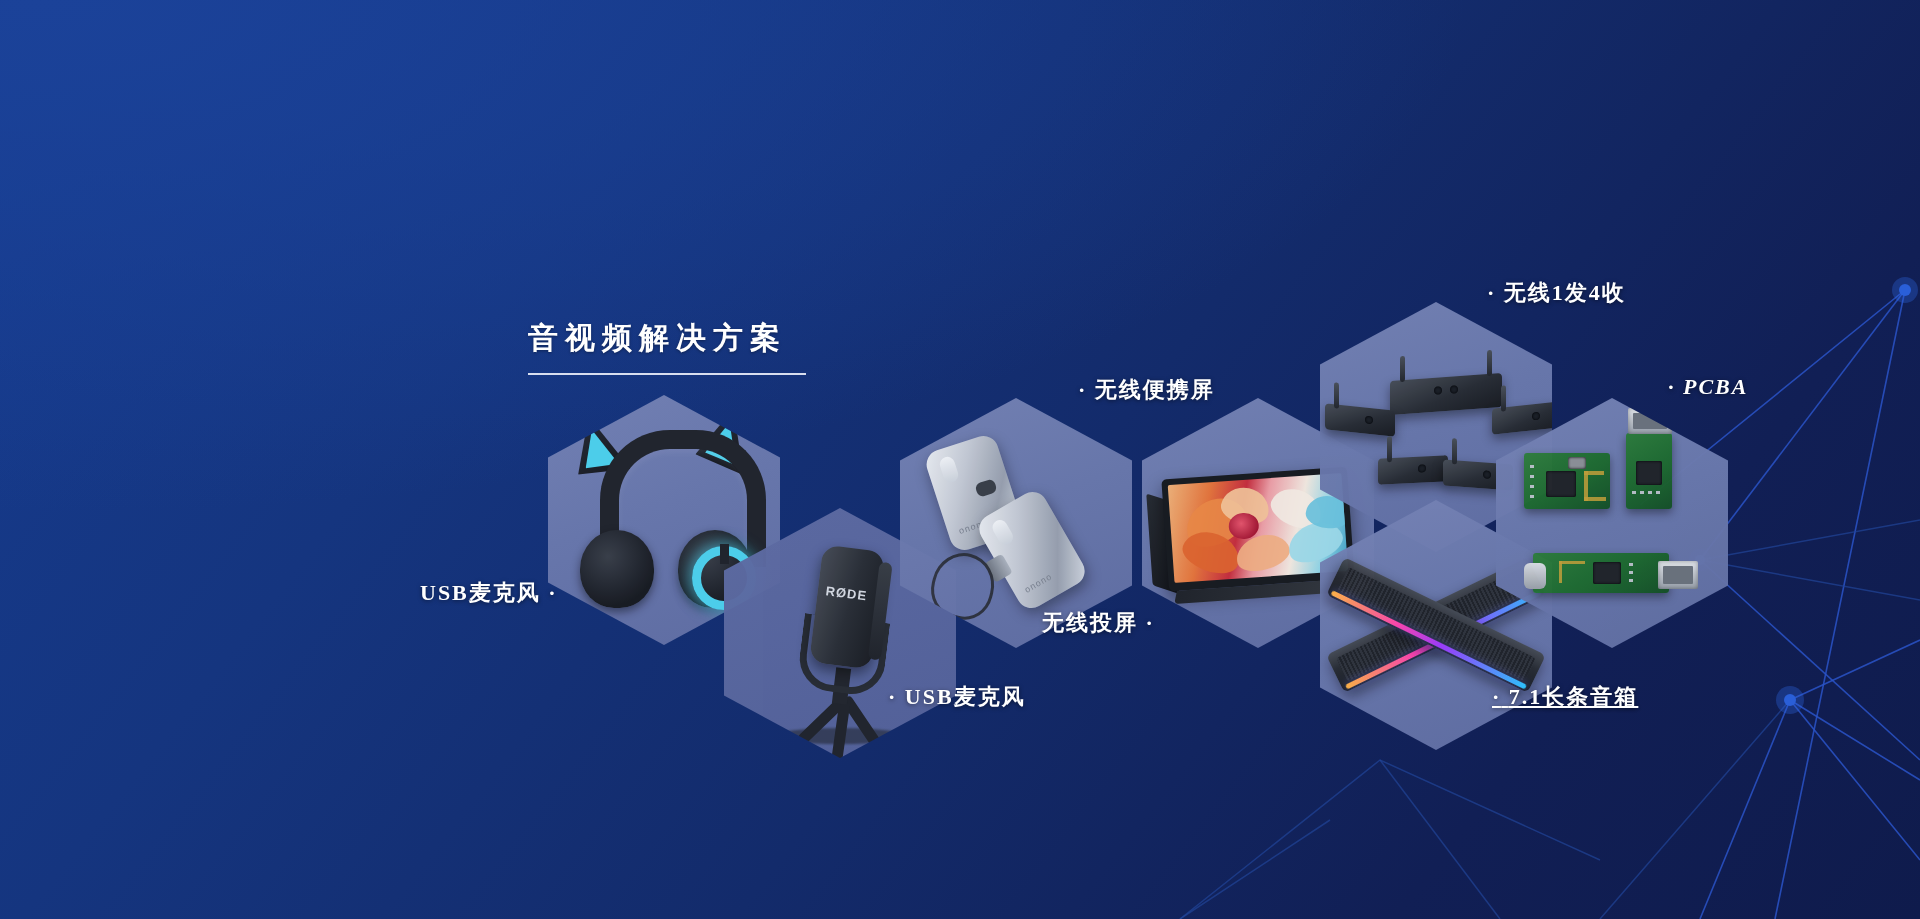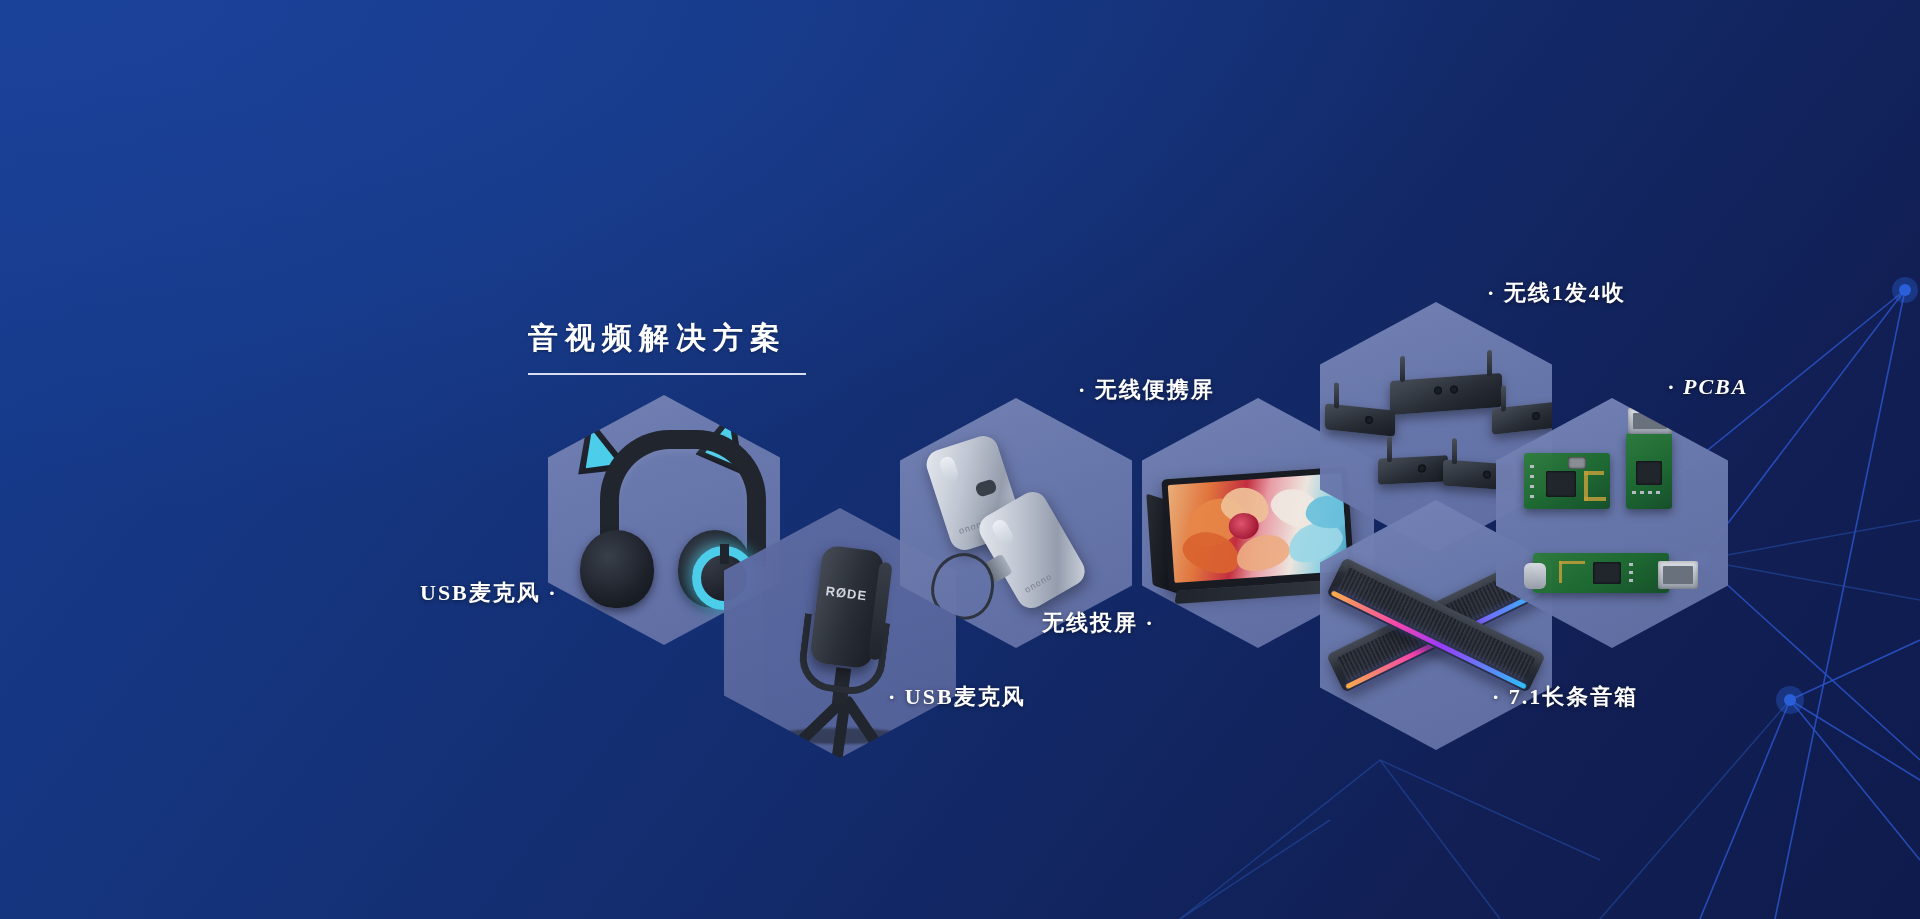--- a/index.html
+++ b/index.html
@@ -313,21 +313,21 @@
       <div class="bar a">
         <span class="mesh"></span>
           <span class="rgb"></span>
       </div>
       <div class="bar b">
         <span class="mesh"></span>
           <span class="rgb"></span>
       </div>
     </div>
   </div>
-  <div class="plabel" style="left:1492px;top:682px;">
+  <div class="plabel" style="left:1492px;top:682px;text-decoration:underline;">
     <span class="dot">·</span>
     <span>7.1长条音箱</span>
   </div>
 
   <div class="hex" style="left:1496px;top:398px;width:232px;height:250px;">
     <div class="hex-art">
       <div class="pcb" style="left:12%;top:22%;width:86px;height:56px;">
         <span class="chip" style="left:22px;top:18px;width:30px;height:26px;"></span>
         <span class="chip" style="left:44px;top:4px;width:18px;height:12px;background:#8e9298;"></span>
         <span class="trace" style="left:60px;top:18px;width:20px;height:4px;"></span>

